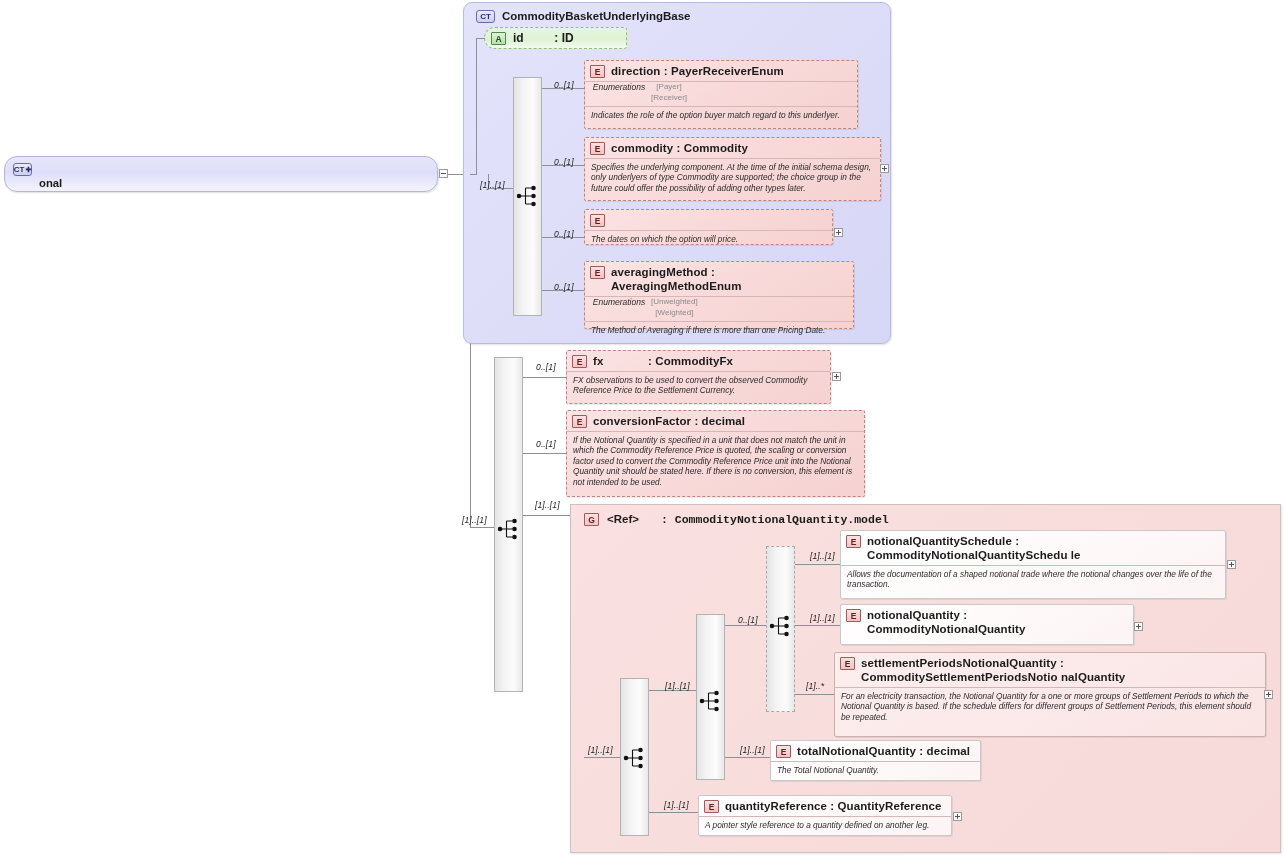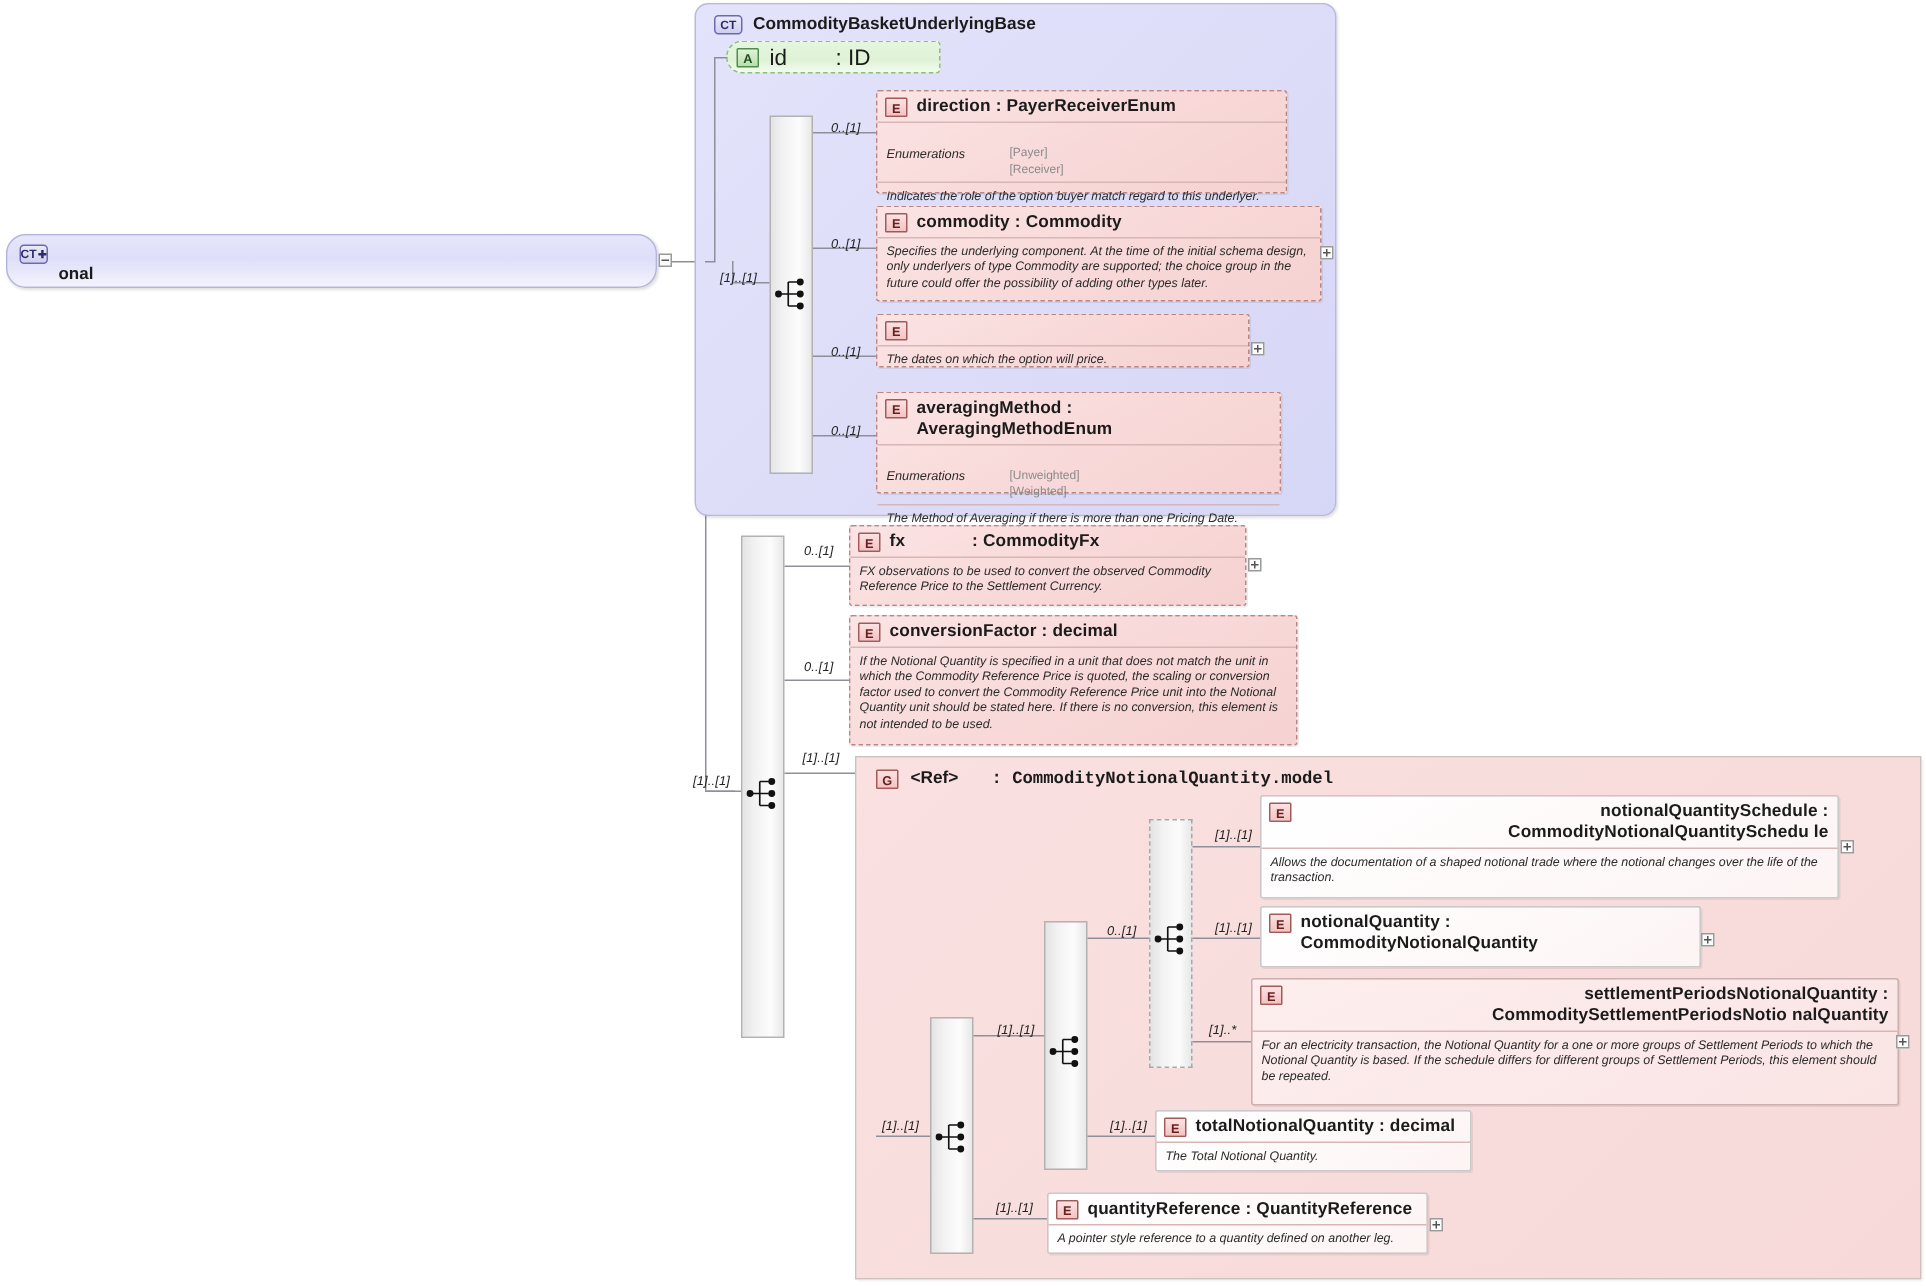--- a/index.html
+++ b/index.html
@@ -18,30 +18,31 @@
   
   .node { position:absolute; border-radius:2px; }
   .node .hdr {
     display:flex; align-items:flex-start; gap:6px;
     padding:3px 6px 3px 5px;
   }
   .node .title {
     font-size:11.5px; font-weight:bold; color:#1b1b1b;
     letter-spacing:.1px; line-height:14px; flex:1;
   }
-  .node .title.ctr { text-align:right; }
+  .node .title.ctr { text-align:left; }
   .node .desc {
     font-size:8.3px; font-style:italic; color:#2b2b2b;
     line-height:10.4px; padding:3px 6px 4px 6px;
     border-top:1px solid #d9b6b6;
   }
   .node .enumrow {
-    display:flex; gap:26px; font-size:8.5px; font-style:italic;
-    color:#2b2b2b; padding:15px 6px 3px 6px; border-top:1px solid #d9b6b6;
+    display:flex; gap:4px; font-size:8.5px; font-style:italic;
+    color:#2b2b2b; padding:0 6px 3px 6px; border-top:1px solid #d9b6b6;
     line-height:10.5px;
+    text-align:center;
   }
   .node .enumrow .vals { font-style:normal; color:#8a8a8a; font-size:8px; line-height:10.5px;}
 
   
   .badge {
     width:15px; height:13px; flex:none; margin-top:1px;
     border:1px solid #a05a5a; background:linear-gradient(#fbe2e2,#f3c3c3);
     color:#6a2020; font-size:8.5px; font-weight:bold;
     display:flex; align-items:center; justify-content:center;
     border-radius:1px;
@@ -96,21 +97,21 @@
   .root-pill .t { font-size:11.3px; font-weight:bold; color:#1b1b1b; line-height:14px; }
 
   
   .attr-pill {
     background:linear-gradient(180deg,#e4f6dd 0%, #dff2d6 60%, #f2fbee 100%);
     border:1px dashed #8fbb86;
     border-radius:11px 3px 3px 11px;
     display:flex; align-items:center; gap:7px;
     padding:3px 10px 3px 6px;
   }
-  .attr-pill .t { font-size:15px; font-weight:normal; color:#1b1b1b; }
+  .attr-pill .t { font-size:12px; font-weight:bold; color:#1b1b1b; }
 
   
   .seq {
     position:absolute;
     background:linear-gradient(90deg,#e4e4e4 0%, #f2f2f2 30%, #fcfcfc 70%, #e8e8e8 100%);
     border:1px solid #b2b2b2;
   }
   .seq.dashed { border:1px dashed #a8a8a8; }
   .seq .icon { position:absolute; left:50%; transform:translateX(-50%); }
 

